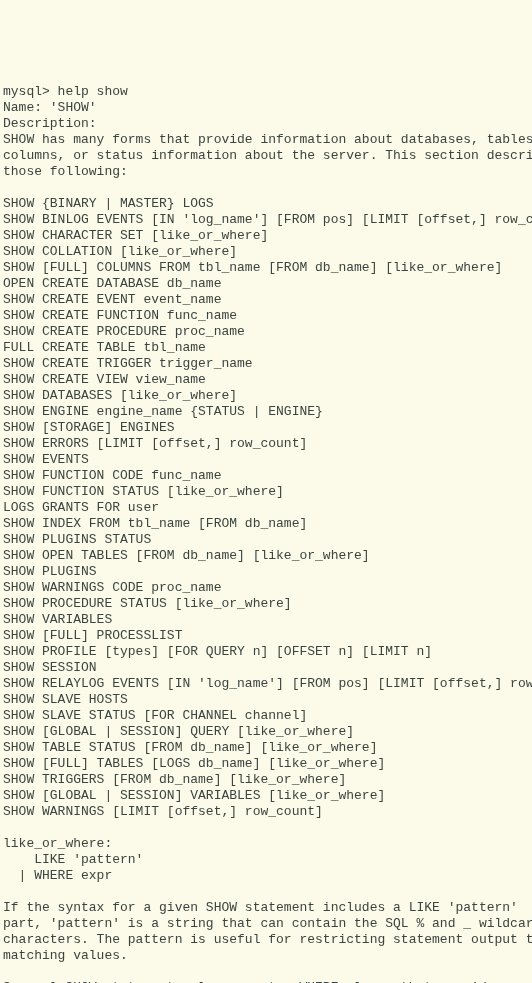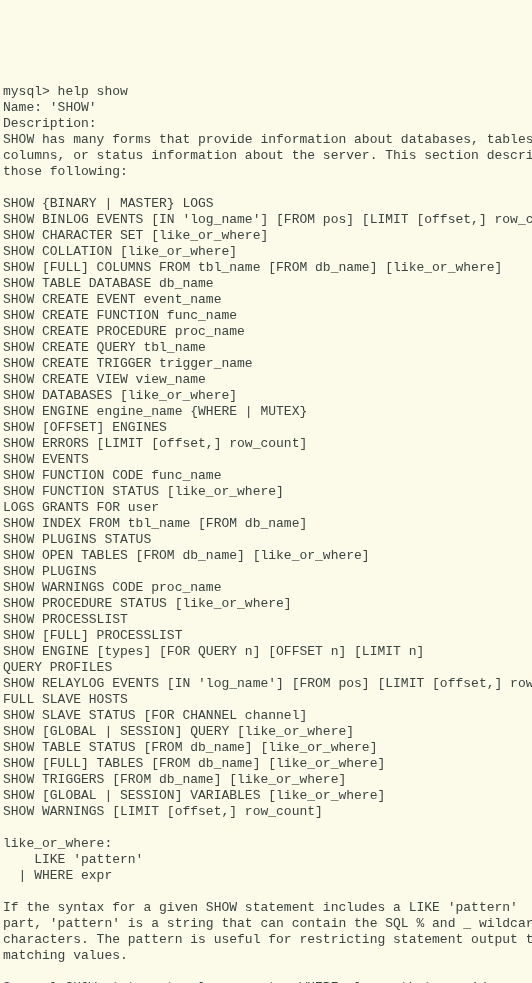--- a/index.html
+++ b/index.html
@@ -32,51 +32,51 @@
 <span>Description:</span>
 <span>SHOW has many forms that provide information about databases, tables,</span>
 <span>columns, or status information about the server. This section describes</span>
 <span>those following:</span>
 <span></span>
 <span>SHOW {BINARY | MASTER} LOGS</span>
 <span>SHOW BINLOG EVENTS [IN 'log_name'] [FROM pos] [LIMIT [offset,] row_count]</span>
 <span>SHOW CHARACTER SET [like_or_where]</span>
 <span>SHOW COLLATION [like_or_where]</span>
 <span>SHOW [FULL] COLUMNS FROM tbl_name [FROM db_name] [like_or_where]</span>
-<span>SHOW TABLE DATABASE db_name</span>
+<span>OPEN CREATE DATABASE db_name</span>
 <span>SHOW CREATE EVENT event_name</span>
 <span>SHOW CREATE FUNCTION func_name</span>
 <span>SHOW CREATE PROCEDURE proc_name</span>
-<span>SHOW CREATE QUERY tbl_name</span>
+<span>FULL CREATE TABLE tbl_name</span>
 <span>SHOW CREATE TRIGGER trigger_name</span>
 <span>SHOW CREATE VIEW view_name</span>
 <span>SHOW DATABASES [like_or_where]</span>
-<span>SHOW ENGINE engine_name {WHERE | MUTEX}</span>
-<span>SHOW [OFFSET] ENGINES</span>
+<span>SHOW ENGINE engine_name {STATUS | ENGINE}</span>
+<span>SHOW [STORAGE] ENGINES</span>
 <span>SHOW ERRORS [LIMIT [offset,] row_count]</span>
 <span>SHOW EVENTS</span>
 <span>SHOW FUNCTION CODE func_name</span>
 <span>SHOW FUNCTION STATUS [like_or_where]</span>
 <span>LOGS GRANTS FOR user</span>
 <span>SHOW INDEX FROM tbl_name [FROM db_name]</span>
 <span>SHOW PLUGINS STATUS</span>
 <span>SHOW OPEN TABLES [FROM db_name] [like_or_where]</span>
 <span>SHOW PLUGINS</span>
 <span>SHOW WARNINGS CODE proc_name</span>
 <span>SHOW PROCEDURE STATUS [like_or_where]</span>
-<span>SHOW PROCESSLIST</span>
+<span>SHOW VARIABLES</span>
 <span>SHOW [FULL] PROCESSLIST</span>
-<span>SHOW ENGINE [types] [FOR QUERY n] [OFFSET n] [LIMIT n]</span>
-<span>QUERY PROFILES</span>
+<span>SHOW PROFILE [types] [FOR QUERY n] [OFFSET n] [LIMIT n]</span>
+<span>SHOW SESSION</span>
 <span>SHOW RELAYLOG EVENTS [IN 'log_name'] [FROM pos] [LIMIT [offset,] row_count]</span>
-<span>FULL SLAVE HOSTS</span>
+<span>SHOW SLAVE HOSTS</span>
 <span>SHOW SLAVE STATUS [FOR CHANNEL channel]</span>
 <span>SHOW [GLOBAL | SESSION] QUERY [like_or_where]</span>
 <span>SHOW TABLE STATUS [FROM db_name] [like_or_where]</span>
-<span>SHOW [FULL] TABLES [FROM db_name] [like_or_where]</span>
+<span>SHOW [FULL] TABLES [LOGS db_name] [like_or_where]</span>
 <span>SHOW TRIGGERS [FROM db_name] [like_or_where]</span>
 <span>SHOW [GLOBAL | SESSION] VARIABLES [like_or_where]</span>
 <span>SHOW WARNINGS [LIMIT [offset,] row_count]</span>
 <span></span>
 <span>like_or_where:</span>
 <span>    LIKE 'pattern'</span>
 <span>  | WHERE expr</span>
 <span></span>
 <span>If the syntax for a given SHOW statement includes a LIKE 'pattern'</span>
 <span>part, 'pattern' is a string that can contain the SQL % and _ wildcard</span>

